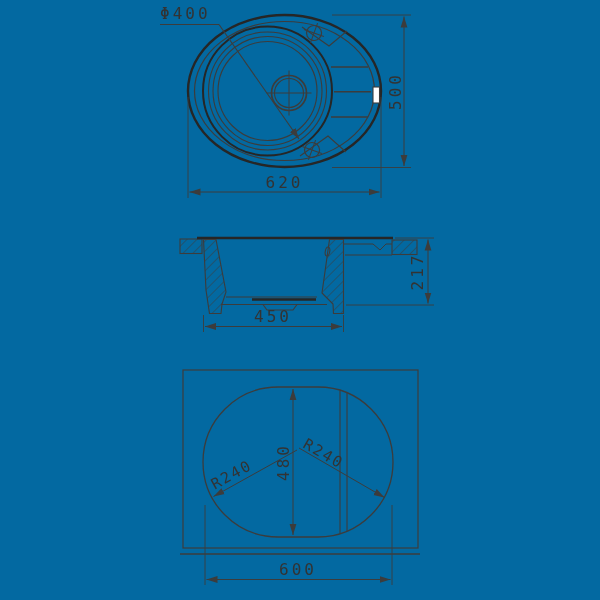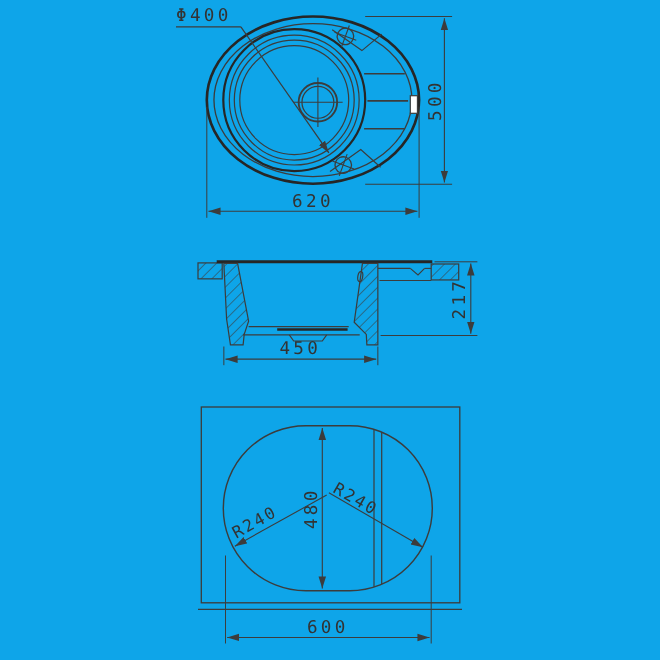--- a/index.html
+++ b/index.html
@@ -1,19 +1,19 @@
 <!DOCTYPE html>
 <html><head>
 <meta charset="utf-8">
 <style>
   html,body{margin:0;padding:0;background:#ffffff;}
   .canvas{
     position:relative;
     width:600px;height:600px;
-    background:#0ea5e9;
+    background:#0369a1;
     font-family:"DejaVu Sans Mono", monospace;
     overflow:hidden;
   }
   svg{display:block;}
   .dim-text{
     font-family:"DejaVu Sans Mono", monospace;
     font-size:16px;
     letter-spacing:3px;
     fill:#333333;
   }

